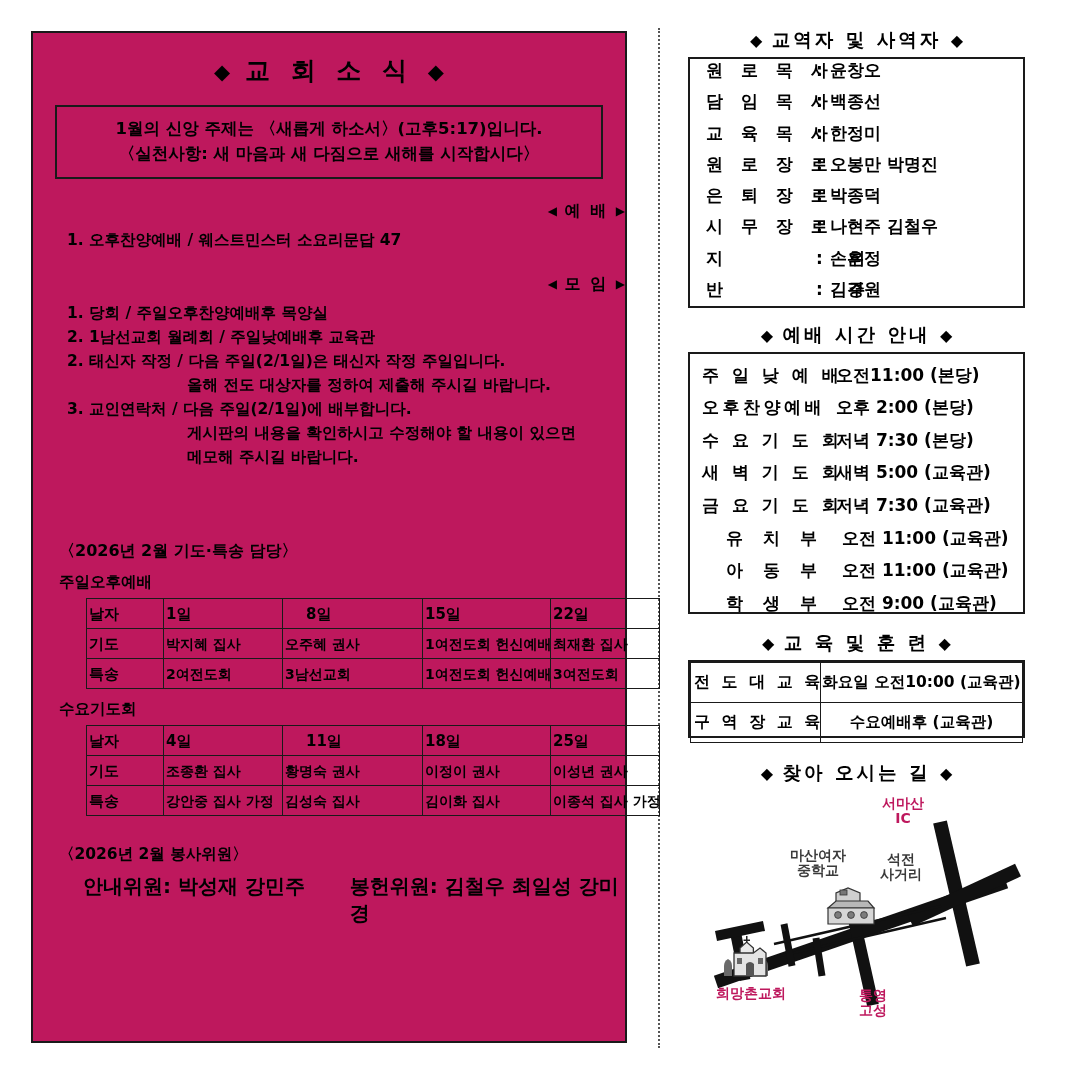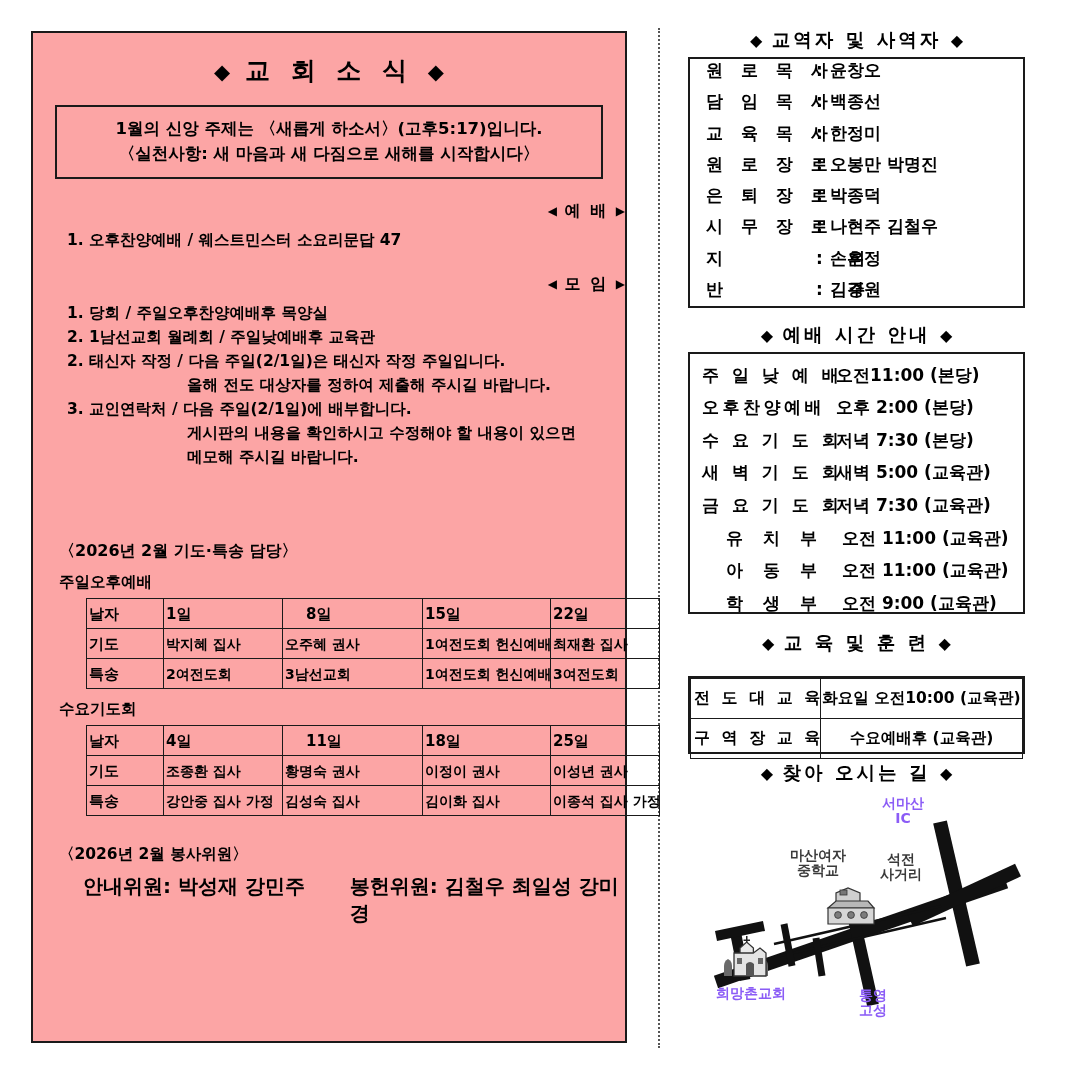--- a/index.html
+++ b/index.html
@@ -28,21 +28,21 @@
 
   
   #left-panel {
     position: absolute;
     left: 31px;
     top: 31px;
     width: 596px;
     height: 1012px;
     border: 2px solid #1a1a1a;
     box-sizing: border-box;
-    background: #fca5a5;
+    background: #be185d;
   }
 
   #left-title {
     text-align: center;
     font-weight: bold;
     font-size: 25px;
     letter-spacing: 6px;
     margin-top: 21px;
     margin-bottom: 0;
   }
@@ -193,21 +193,21 @@
   .time-name {
     width: 134px;
     letter-spacing: 3.5px;
     white-space: pre;
   }
   .time-name.center { text-align: center; letter-spacing: 7px; padding-left: 6px; }
   .time-val { }
 
   
   #edu-title { top: 630px; }
-  #edu-box { top: 660px; height: 78px; padding: 0; margin-top: 16px; }
+  #edu-box { top: 660px; height: 78px; padding: 0; }
   table.edu {
     border-collapse: collapse;
     width: 100%;
     table-layout: fixed;
   }
   table.edu td {
     border: 1.5px solid #1a1a1a;
     font-weight: bold;
     font-size: 16px;
     height: 37px;
@@ -233,21 +233,21 @@
     width: 337px;
     height: 245px;
   }
   #map-area svg { display: block; }
   .map-lbl {
     position: absolute;
     font-weight: bold;
     font-size: 14px;
     text-align: center;
     line-height: 15px;
-    color: #8b5cf6;
+    color: #be185d;
     white-space: pre-line;
   }
 </style>
 </head>
 <body>
 
 <div id="column-divider"></div>
 
 <div id="left-panel">
 

